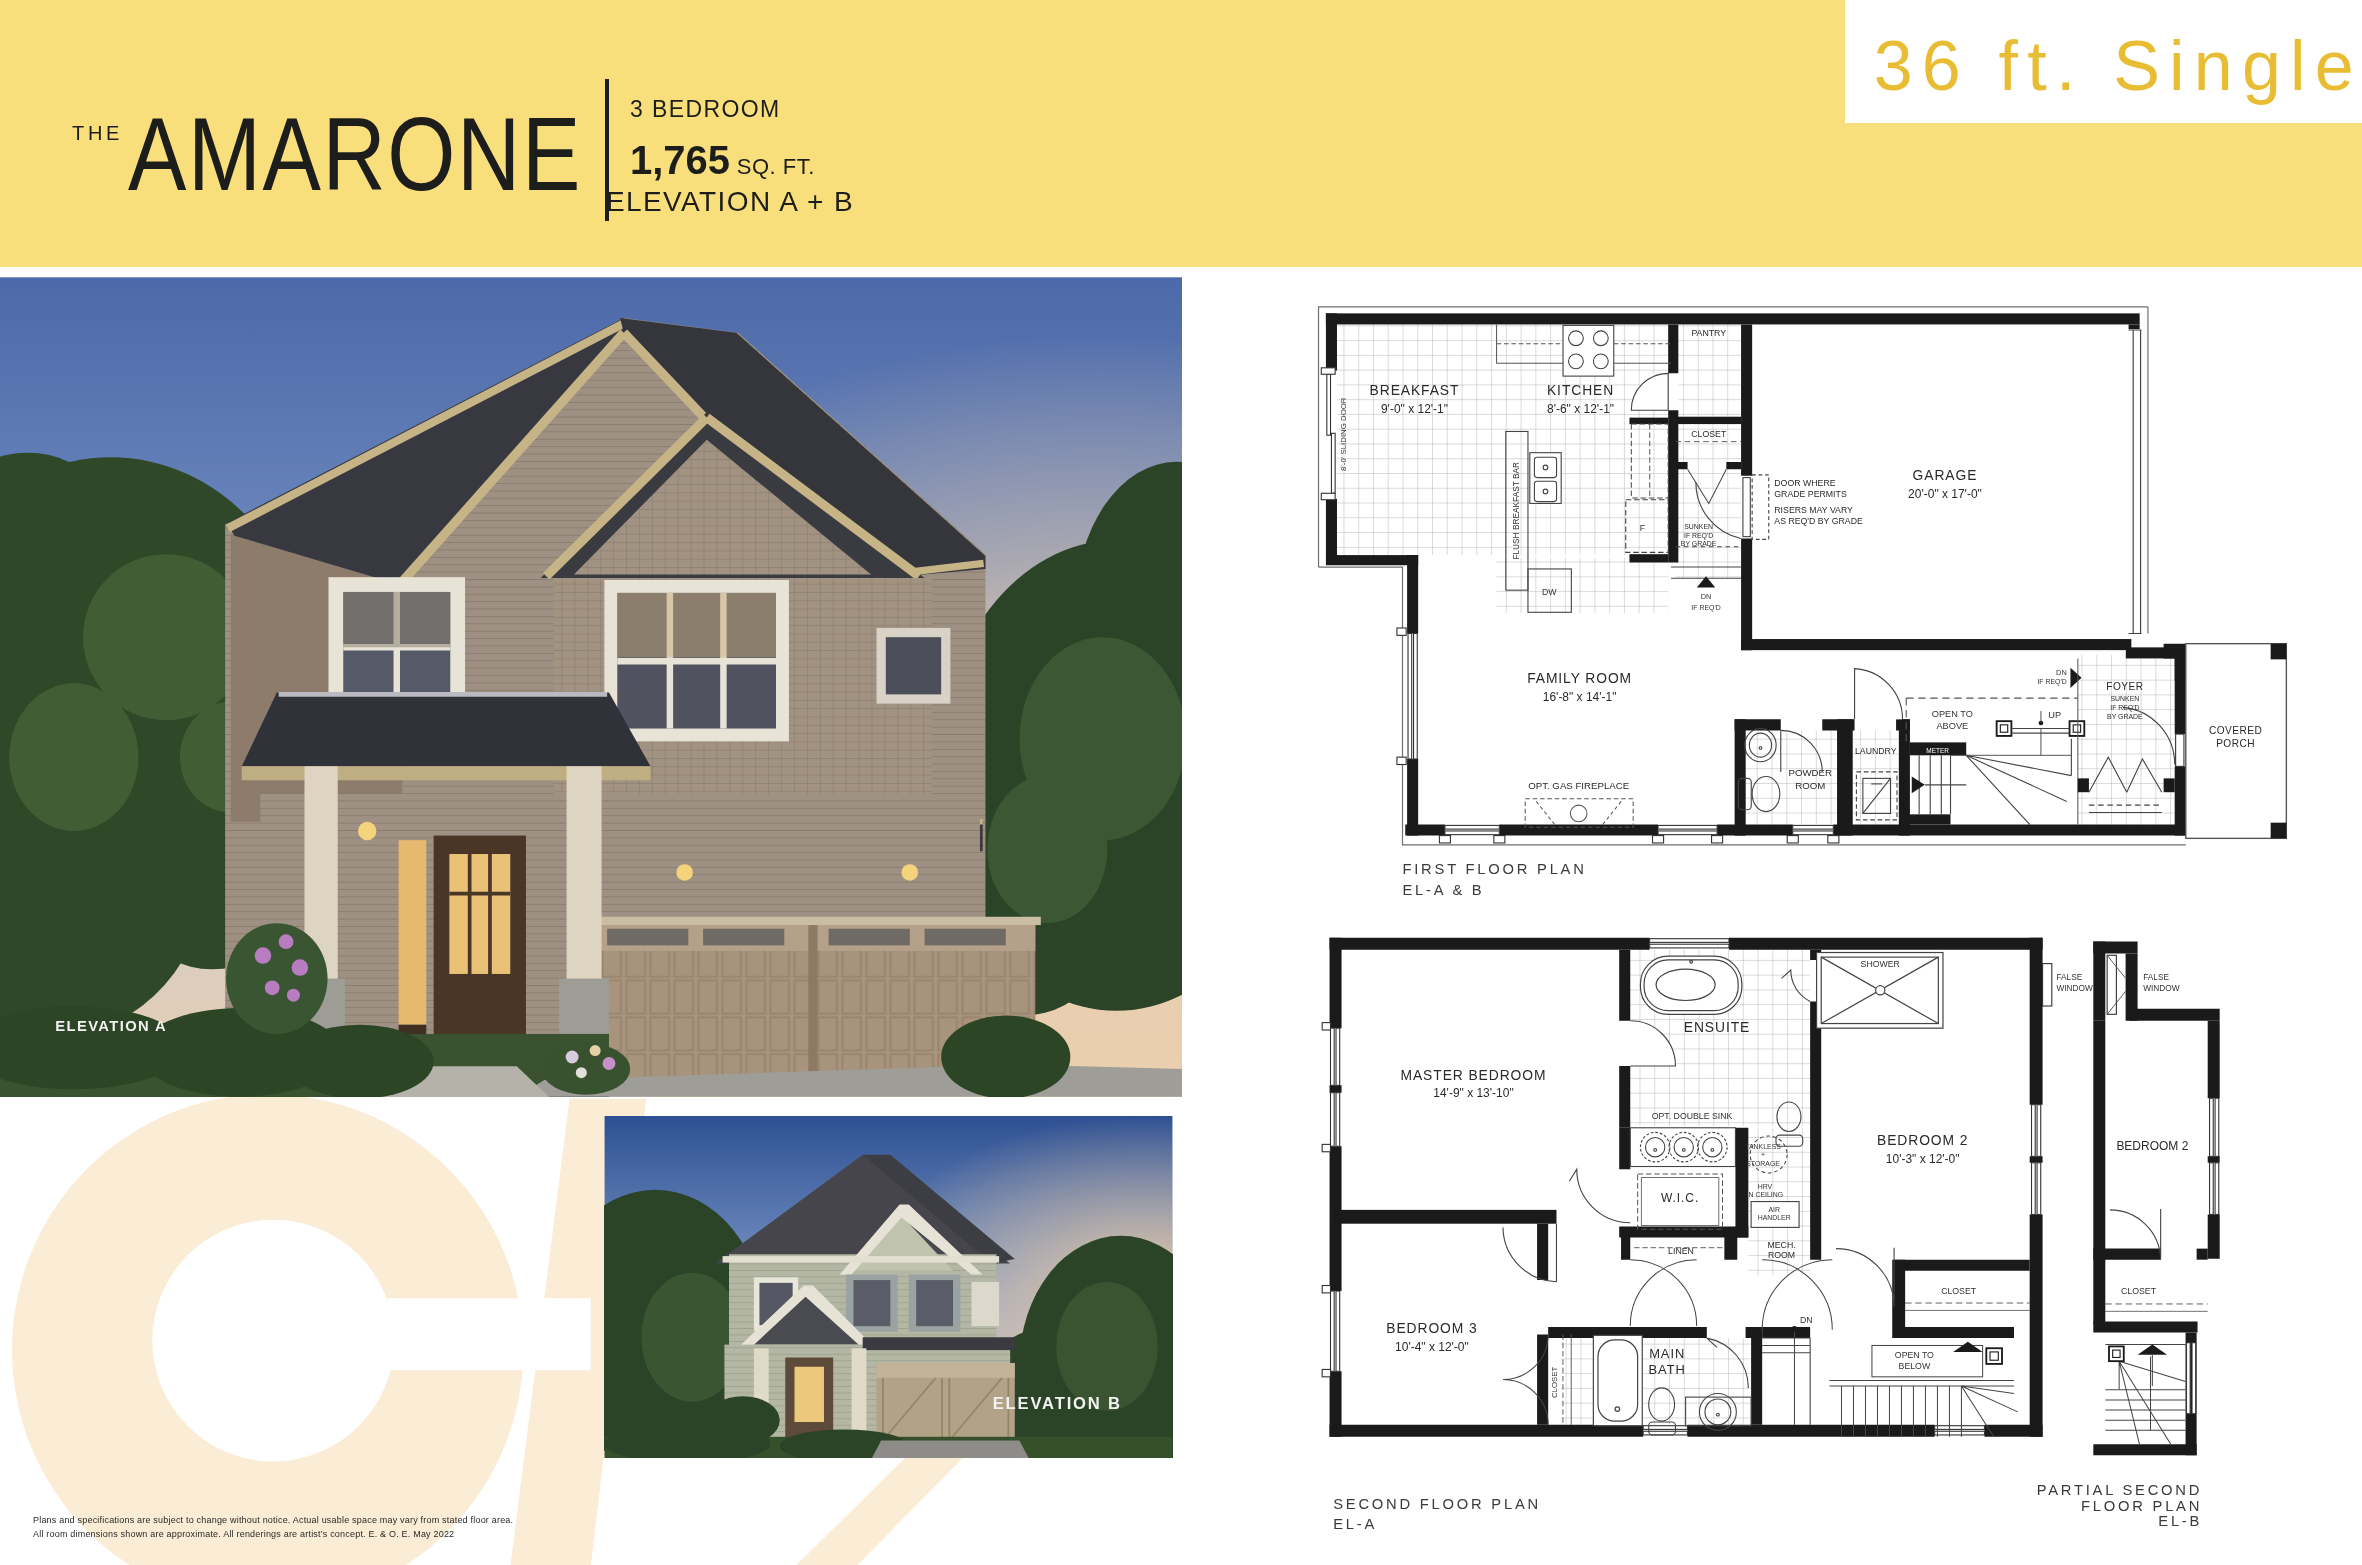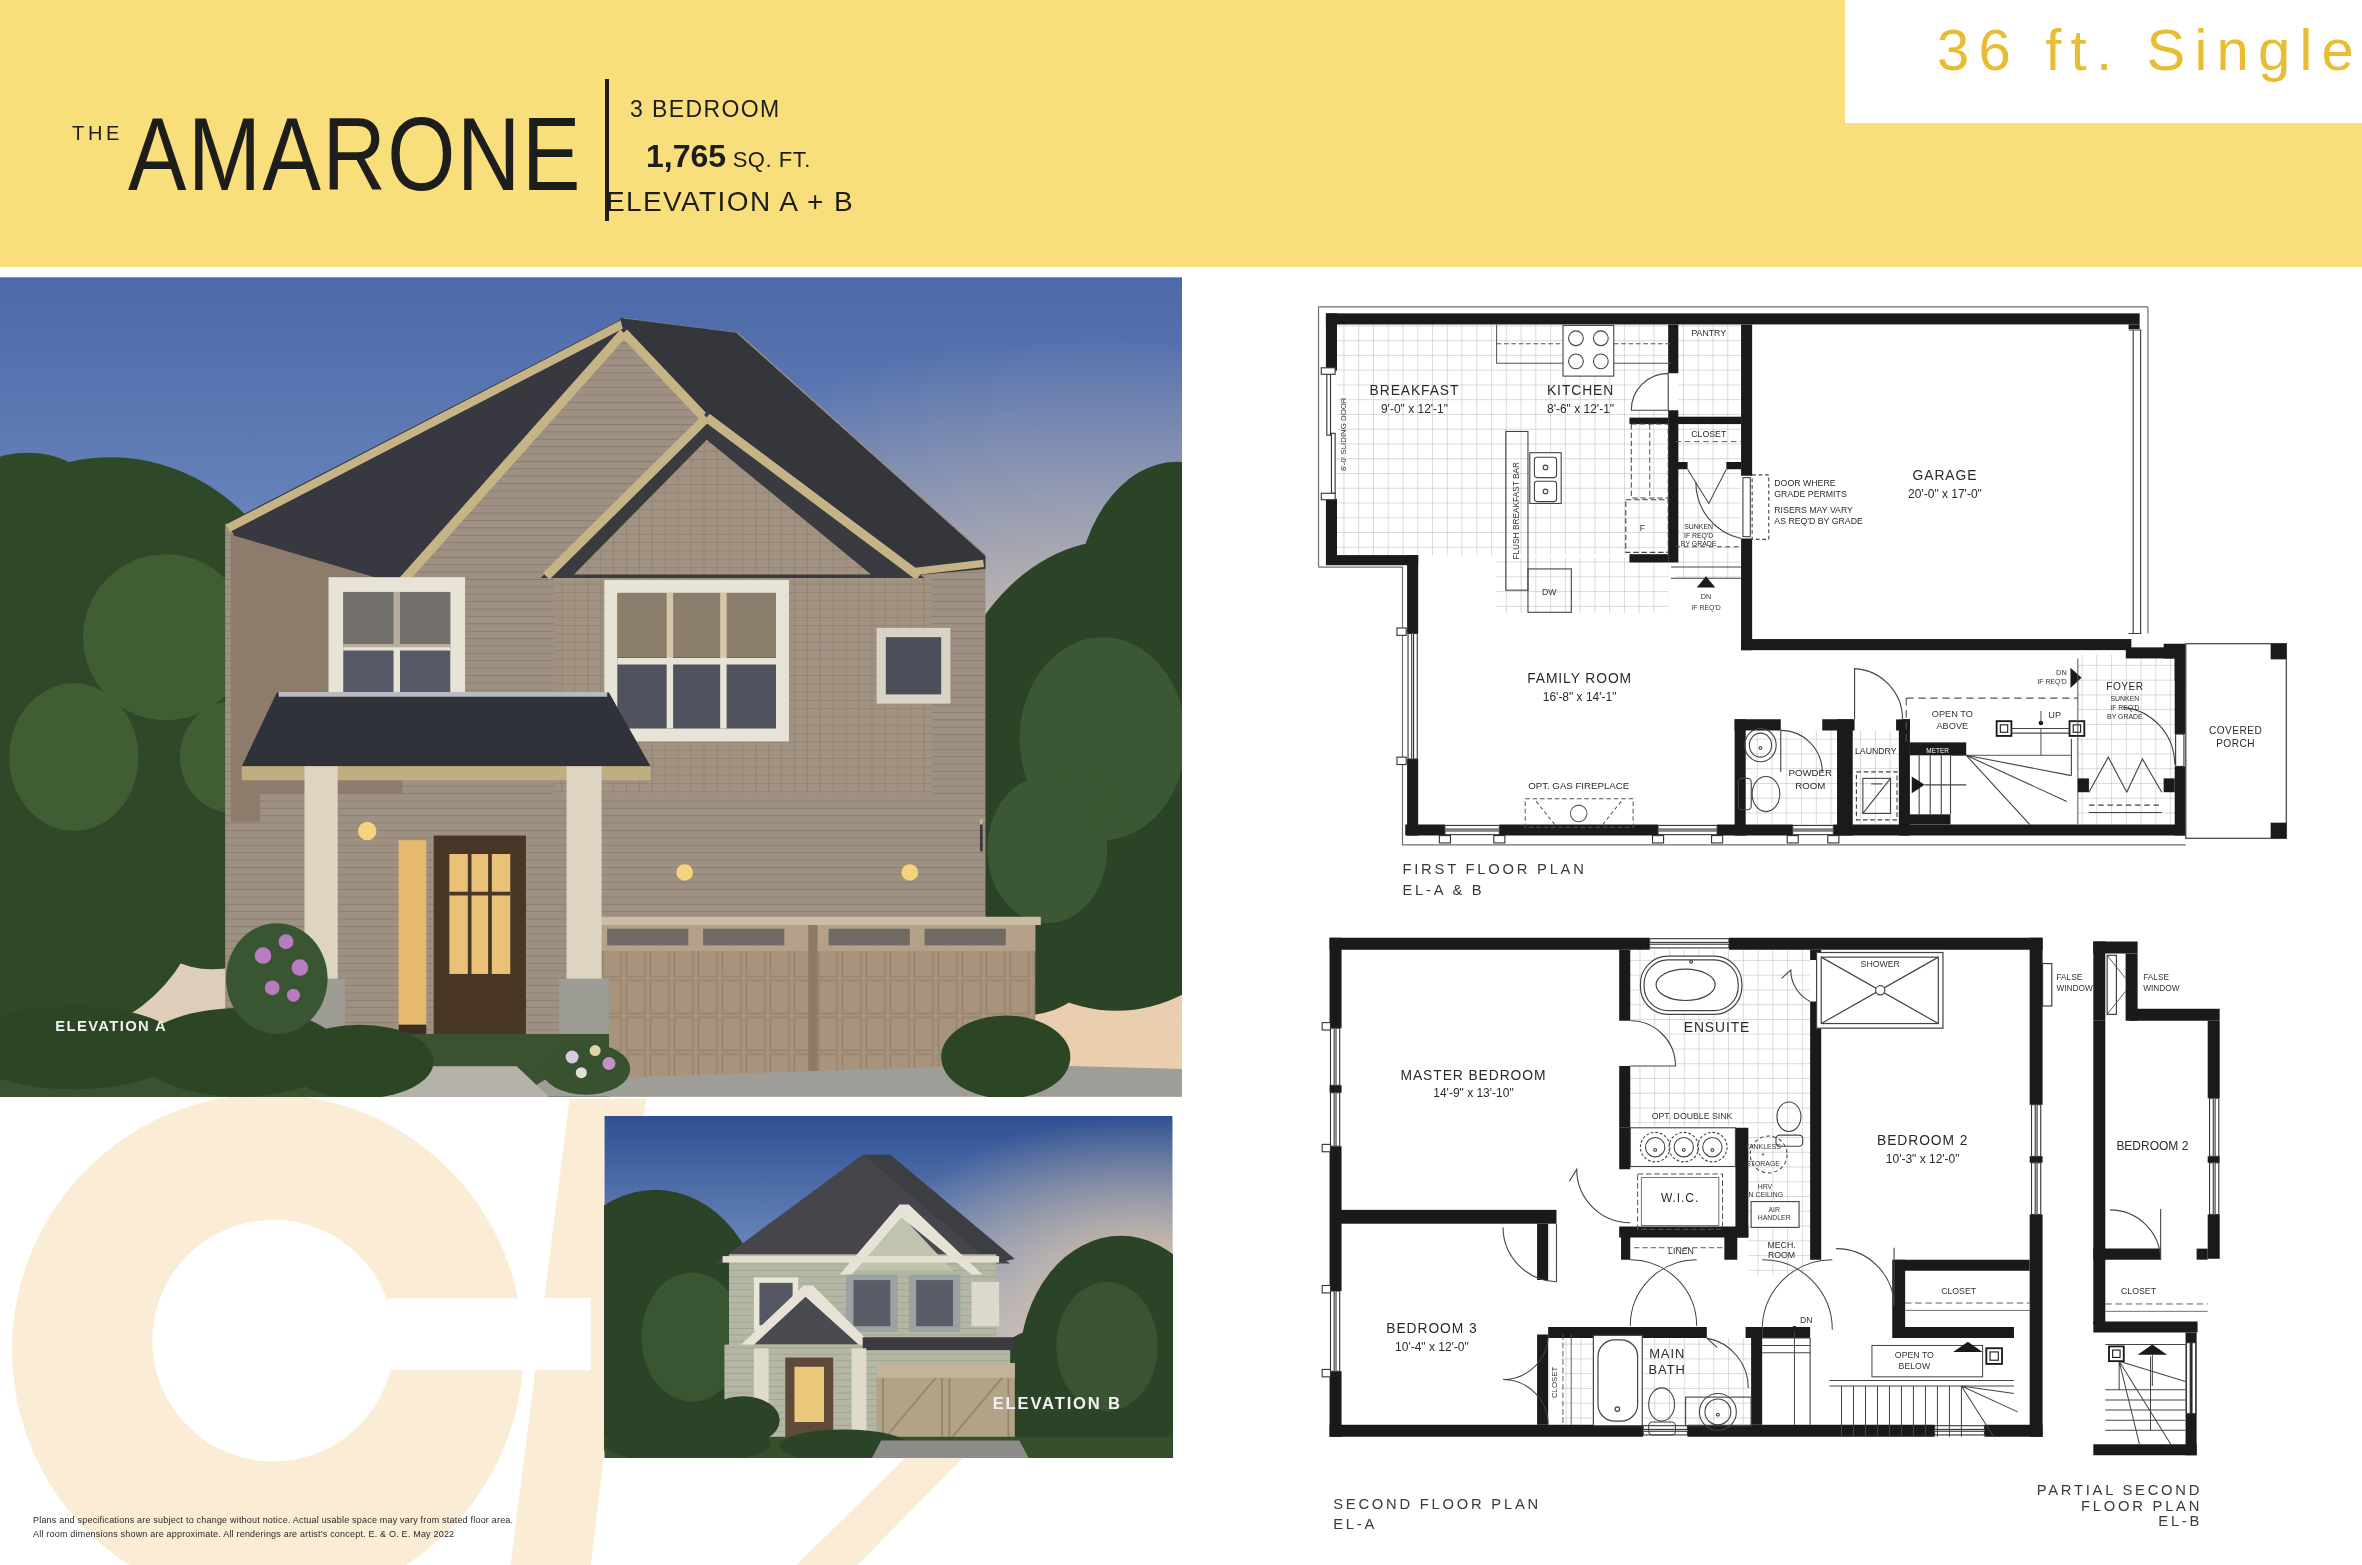--- a/index.html
+++ b/index.html
@@ -20,31 +20,31 @@
     <path d="M1000 1560 L1062 1560 L928 1696 L862 1696 Z"></path>
   </g>
 
   <path d="M420 1406 L640 1406 L640 1484 L420 1484 Z" fill="#ffffff"></path>
 </svg>
 
 <div class="abs" style="left:0;top:0;width:2363px;height:267px;background:#f8df7b;"></div>
 
 <div class="abs" style="right:0;top:0;width:518px;height:123px;background:#ffffff;"></div>
 
-<div class="abs" style="right:0px;top:16px;color:#e9bd33;font-size:58px;letter-spacing:9.2px;">36 ft. Single</div>
+<div class="abs" style="right:0px;top:26px;color:#e9bd33;font-size:70px;letter-spacing:9.2px;">36 ft. Single</div>
 
 <div class="abs" style="left:72px;top:122px;font-size:20px;letter-spacing:3.7px;color:#1d1d1b;">THE</div>
 
 <div class="abs" style="left:128px;top:96px;font-size:103px;color:#1d1d1b;letter-spacing:1.8px;transform:scaleX(0.851);transform-origin:left top;">AMARONE</div>
 
 <div class="abs" style="left:605px;top:79px;width:3.7px;height:142px;background:#1d1d1b;"></div>
 
 <div class="abs" style="left:630px;top:96px;font-size:23px;letter-spacing:1.4px;color:#1d1d1b;">3 BEDROOM</div>
 
-<div class="abs" style="left:630px;top:138px;color:#1d1d1b;"><span style="font-size:32px;font-weight:bold;margin-left:16px;">1,765</span><span style="font-size:22px;letter-spacing:0.5px;text-align:right;"> SQ. FT.</span></div>
+<div class="abs" style="left:630px;top:138px;color:#1d1d1b;"><span style="font-size:40px;font-weight:bold;">1,765</span><span style="font-size:22px;letter-spacing:0.5px;text-align:right;"> SQ. FT.</span></div>
 
 <div class="abs" style="left:606px;top:186px;font-size:28px;letter-spacing:1.4px;color:#1d1d1b;">ELEVATION A + B</div>
 
 <svg class="abs" style="left:0;top:277px;" width="1182" height="820" viewBox="0 0 1281 888">
   <defs>
     <linearGradient id="skyA" x1="0" y1="0" x2="0" y2="1">
       <stop offset="0" stop-color="#4c69a9"></stop>
       <stop offset="0.35" stop-color="#6d88bd"></stop>
       <stop offset="0.6" stop-color="#a3b4d6"></stop>
       <stop offset="0.78" stop-color="#d7cdc4"></stop>

